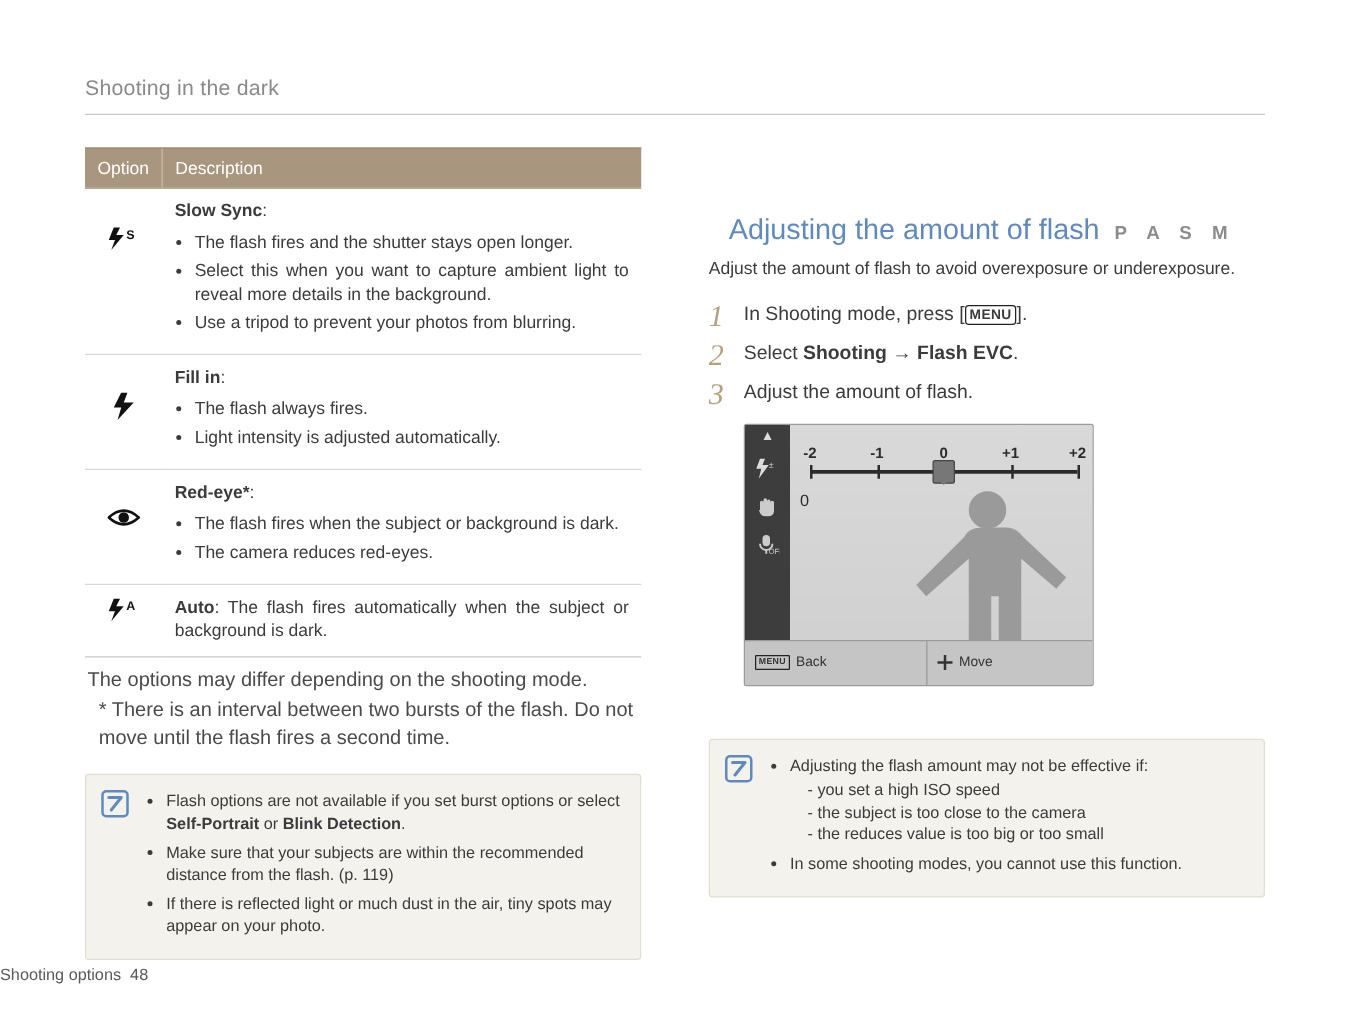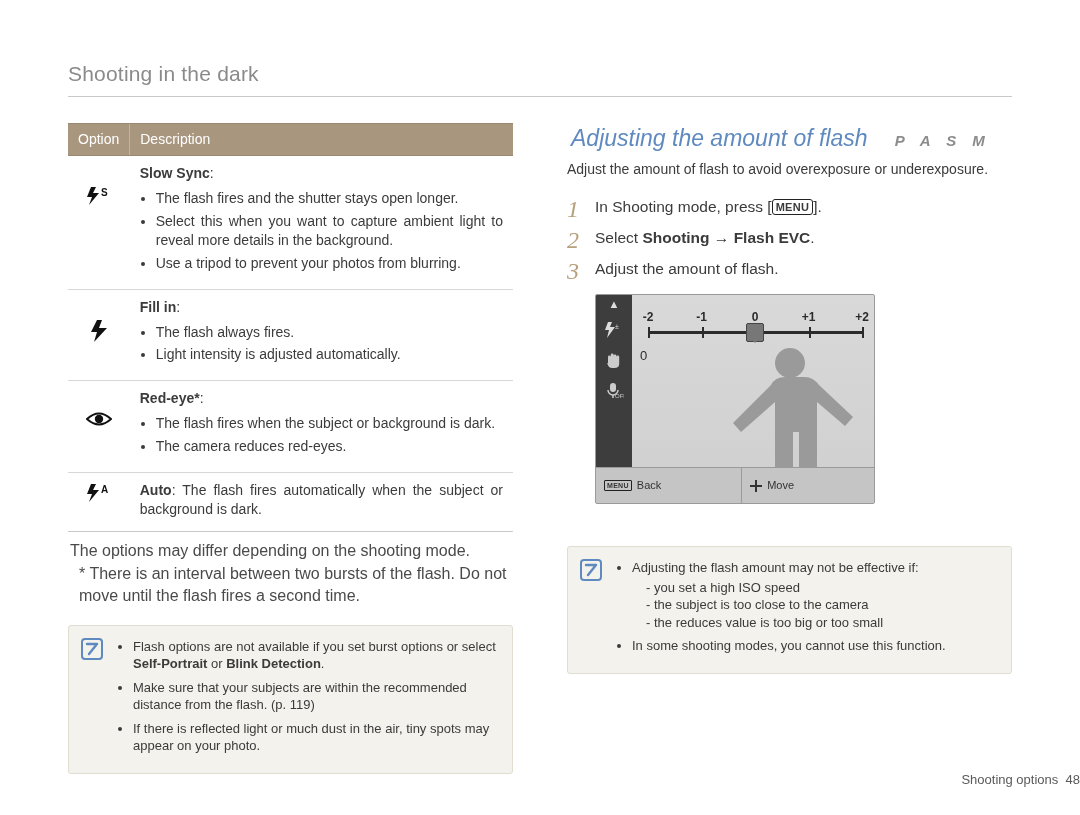--- a/index.html
+++ b/index.html
@@ -20,31 +20,32 @@
     font-size:14px;
     line-height:1.35;
     background:#fff;
     position:relative;
     -webkit-font-smoothing:antialiased;
   }
   .page{
     padding:60px 68px 0 68px;
   }
   .section-title{
-    font-size:21px;
+    font-size:17px;
     font-weight:300;
     color:#8a8a8a;
     letter-spacing:0.2px;
     border-bottom:1px solid var(--rule);
     padding-bottom:8px;
     margin:0 0 26px 0;
   }
   .cols{
     display:flex;
     gap:54px;
+    align-items:center;
   }
   .col{flex:1;min-width:0}
 
   
   .opt-table{width:100%;border-collapse:collapse;font-size:14px}
   .opt-table th{
     background:var(--taupe);
     color:#fff;
     font-weight:400;
     text-align:left;
@@ -90,22 +91,22 @@
   .infobox .sub{margin:2px 0 0 0;padding-left:14px;list-style:none}
   .infobox .sub li{margin:0}
   .infobox .sub li::before{content:"-  ";}
   .bold{font-weight:700}
 
   
   .h2{
     color:var(--accent);
     font-size:23px;
     font-weight:400;
-    margin:0 0 6px 4px;
-    display:flex;align-items:baseline;gap:27px;font-style:italic;
+    margin:0 0 6px 16px;
+    display:flex;align-items:baseline;gap:12px;
   }
   .modebadges{
     font-family:"Arial",sans-serif;
     color:#8c8c8c;
     font-weight:700;
     letter-spacing:6px;
     font-size:15px;
   }
   .lead{margin:0 0 18px 0}
   ol.steps{list-style:none;padding:0;margin:0;counter-reset:step}
@@ -169,21 +170,21 @@
   .lcd .mini-menu{
     border:1px solid #222;border-radius:1px;padding:0 2px;font-size:7px;font-weight:700;letter-spacing:.3px;
   }
   .lcd .dpad{width:12px;height:12px;position:relative}
   .lcd .dpad::before,.lcd .dpad::after{content:"";position:absolute;background:#333}
   .lcd .dpad::before{left:5px;top:0;width:2px;height:12px}
   .lcd .dpad::after{left:0;top:5px;width:12px;height:2px}
 
   .page-footer{
     position:absolute;left:0;right:0;bottom:26px;
-    text-align:right;font-size:13px;color:#5a5a5a;
+    text-align:left;font-size:13px;color:#5a5a5a;
   }
 </style>
 </head>
 <body>
 
 <div class="page">
   <h3 class="section-title">Shooting in the dark</h3>
 
   <div class="cols">
 

